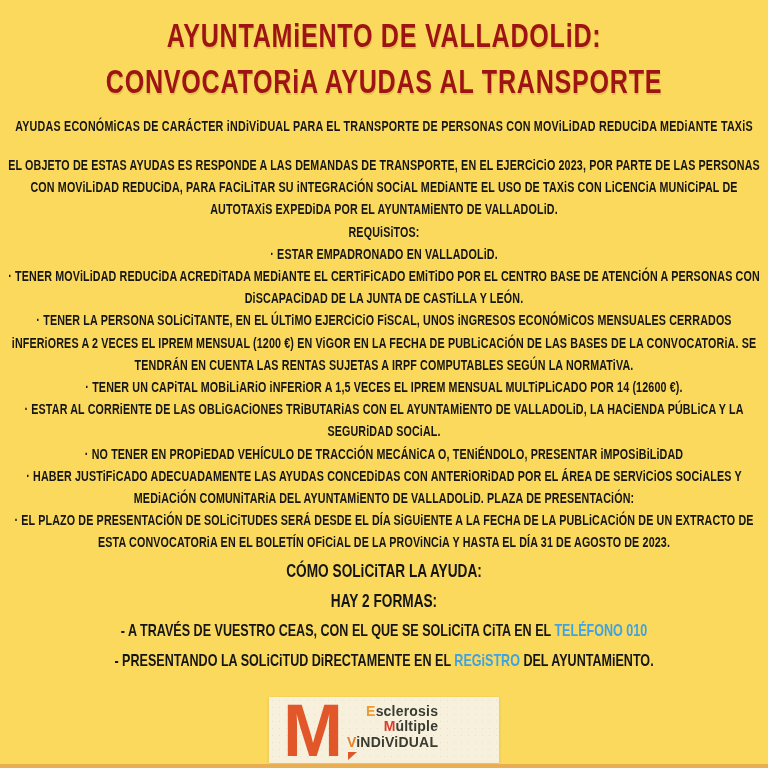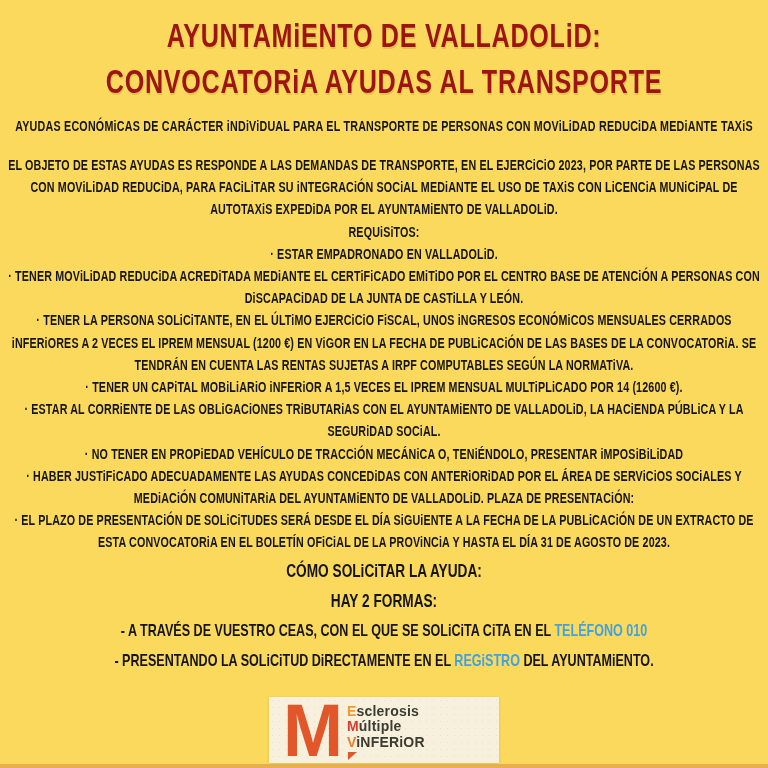--- a/index.html
+++ b/index.html
@@ -67,21 +67,21 @@
     box-shadow:0 1px 3px rgba(0,0,0,0.12);
   }
   .logo-m{
     color:#E2572A;
     font-size:72px;
     line-height:58px;
     margin:0 4px 0 14px;
     transform:scaleY(1.04);
   }
   .logo-text{
-    text-align:left;
+    text-align:right;
     font-size:14px;
     line-height:15.5px;
     color:#3B3B32;
     letter-spacing:0.2px;
     position:relative;
     padding-bottom:6px;
   }
   .init-amber{ color:#EF9B2F; }
   .init-red{ color:#DC3C2C; }
   .init-orange{ color:#E97F2B; }
@@ -135,18 +135,18 @@
     <span>- PRESENTANDO LA SOLiCiTUD DiRECTAMENTE EN EL </span><span class="hl-blue">REGiSTRO</span><span> DEL AYUNTAMiENTO.</span>
   </div>
 
 </div>
 
 <div class="logo-card">
   <div class="logo-m">M</div>
   <div class="logo-text">
     <div><span class="init-amber">E</span><span>sclerosis</span></div>
     <div><span class="init-red">M</span><span>últiple</span></div>
-    <div><span class="init-orange">V</span><span>iNFERiOR</span></div>
+    <div><span class="init-orange">V</span><span>iNDiViDUAL</span></div>
     <div class="logo-arrow"></div>
   </div>
 </div>
 
 <div class="bottom-strip"></div>
 
 </body></html>

